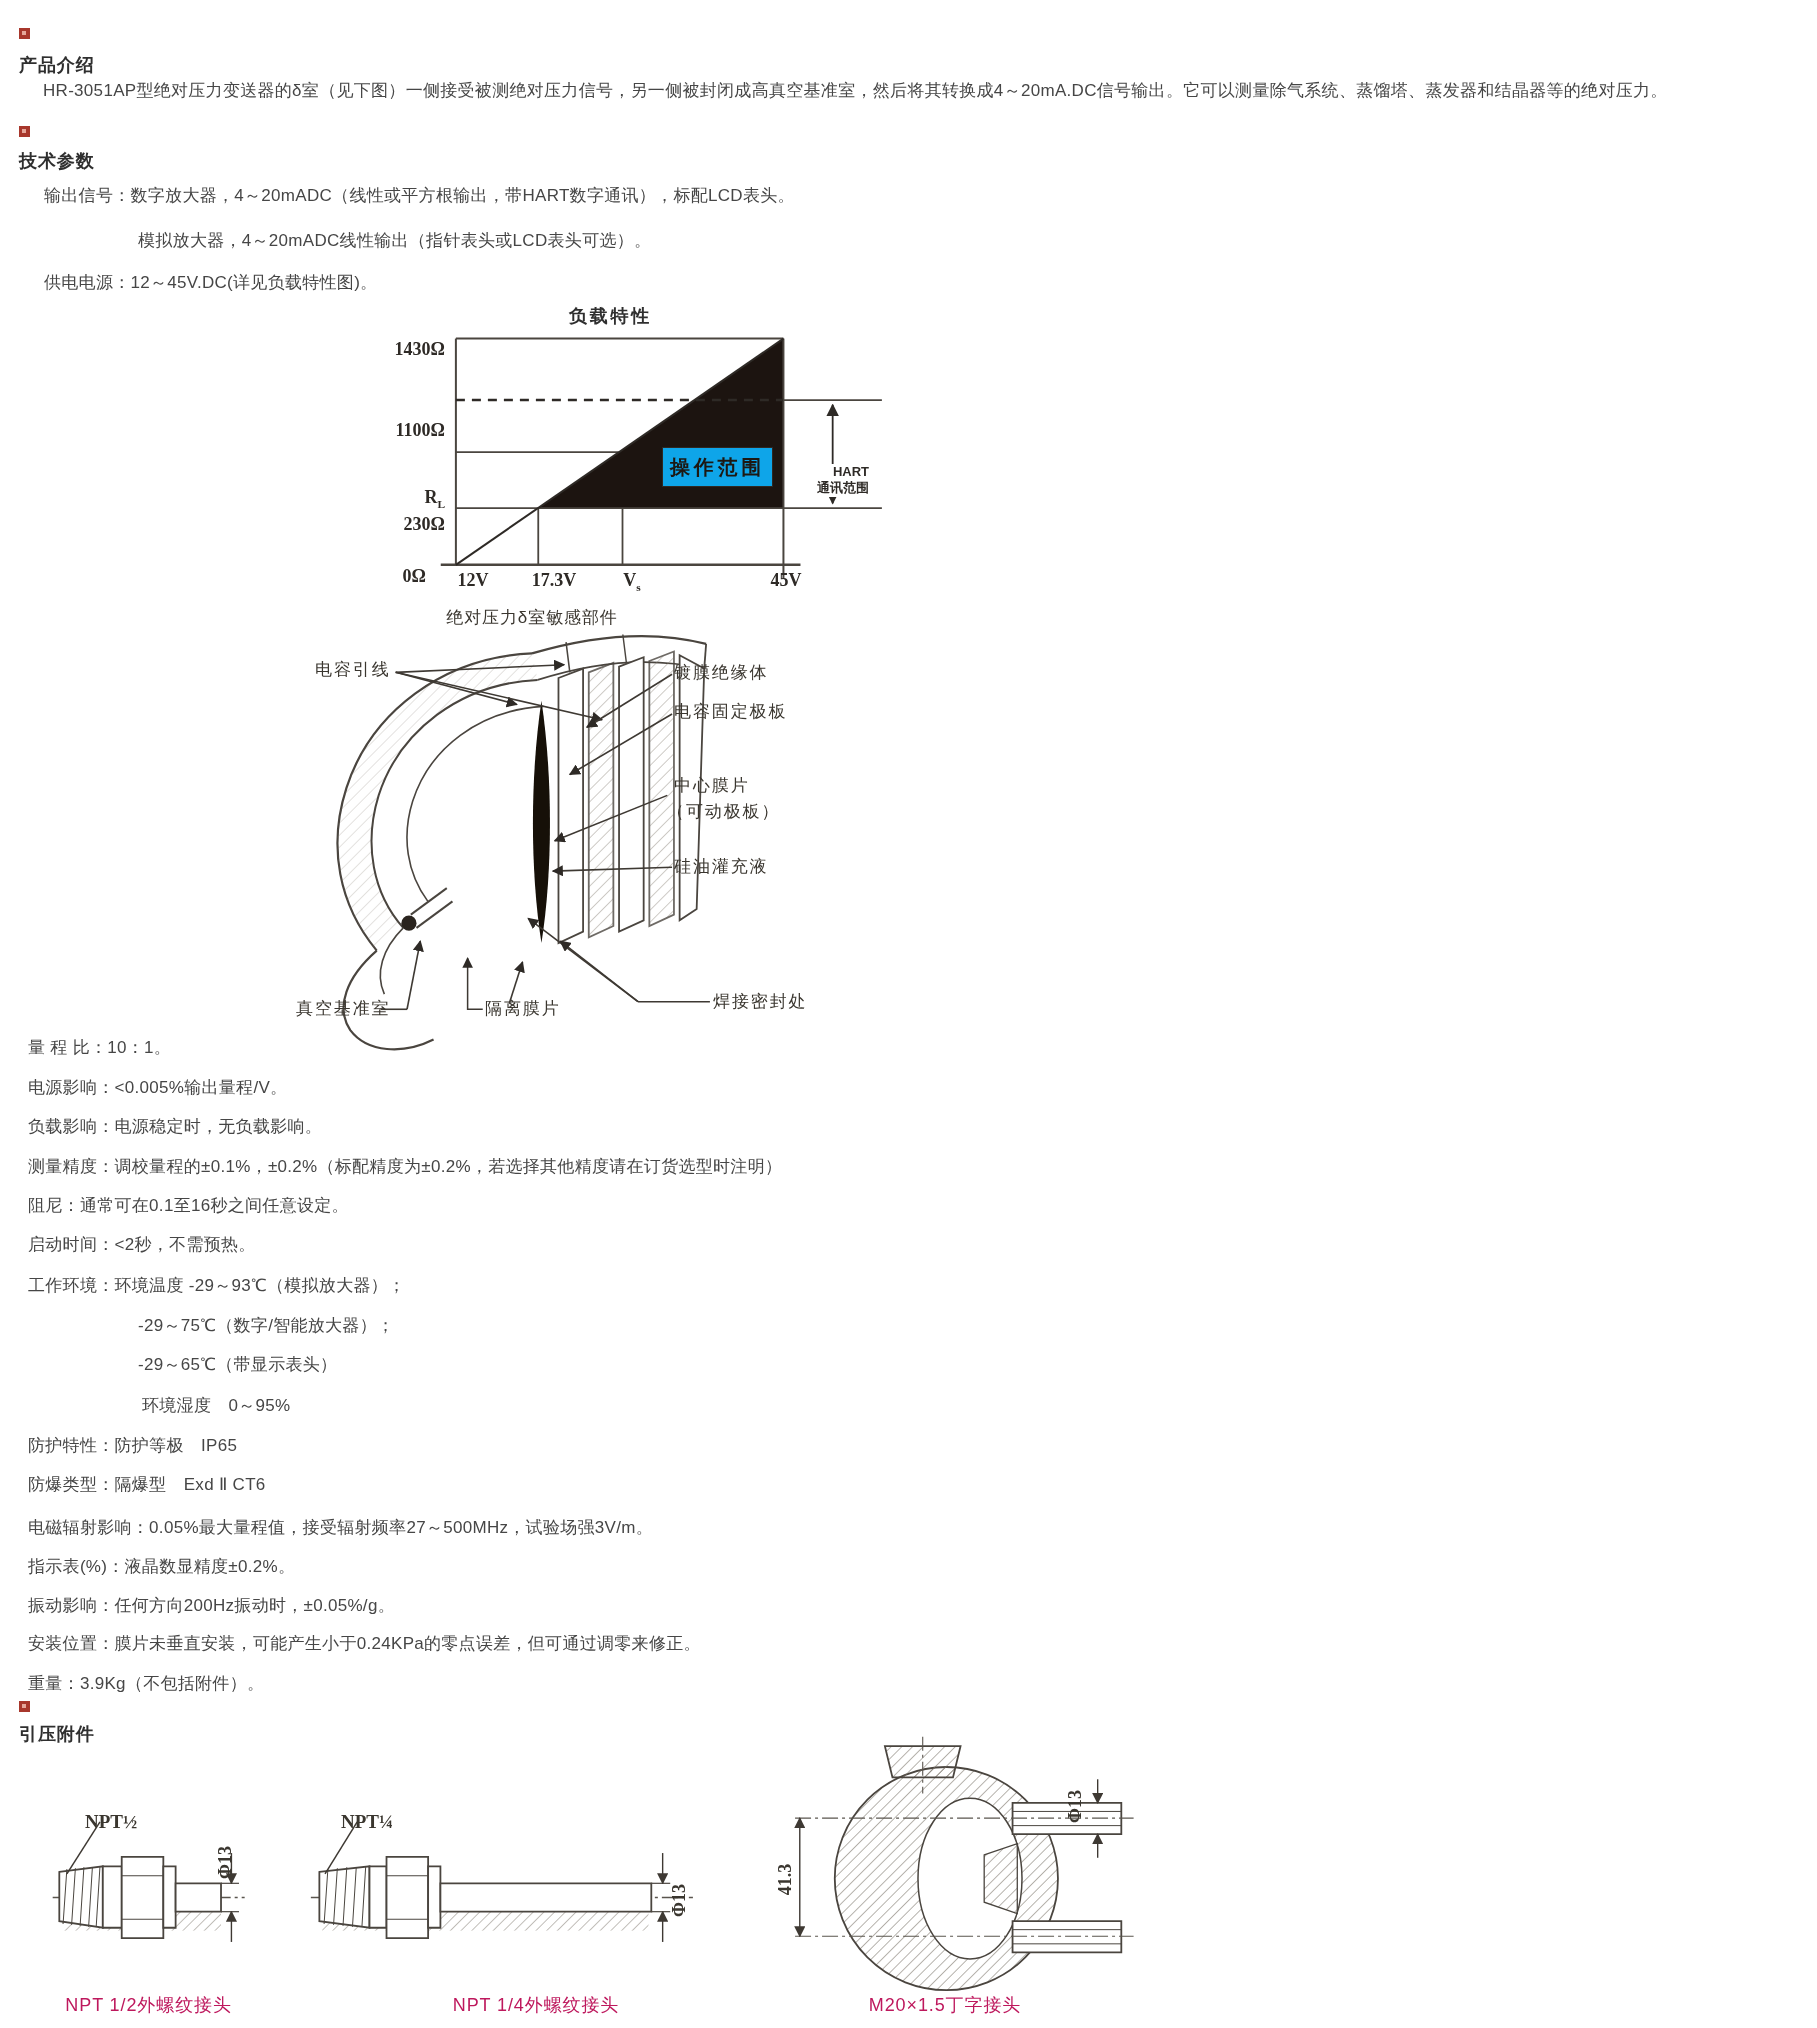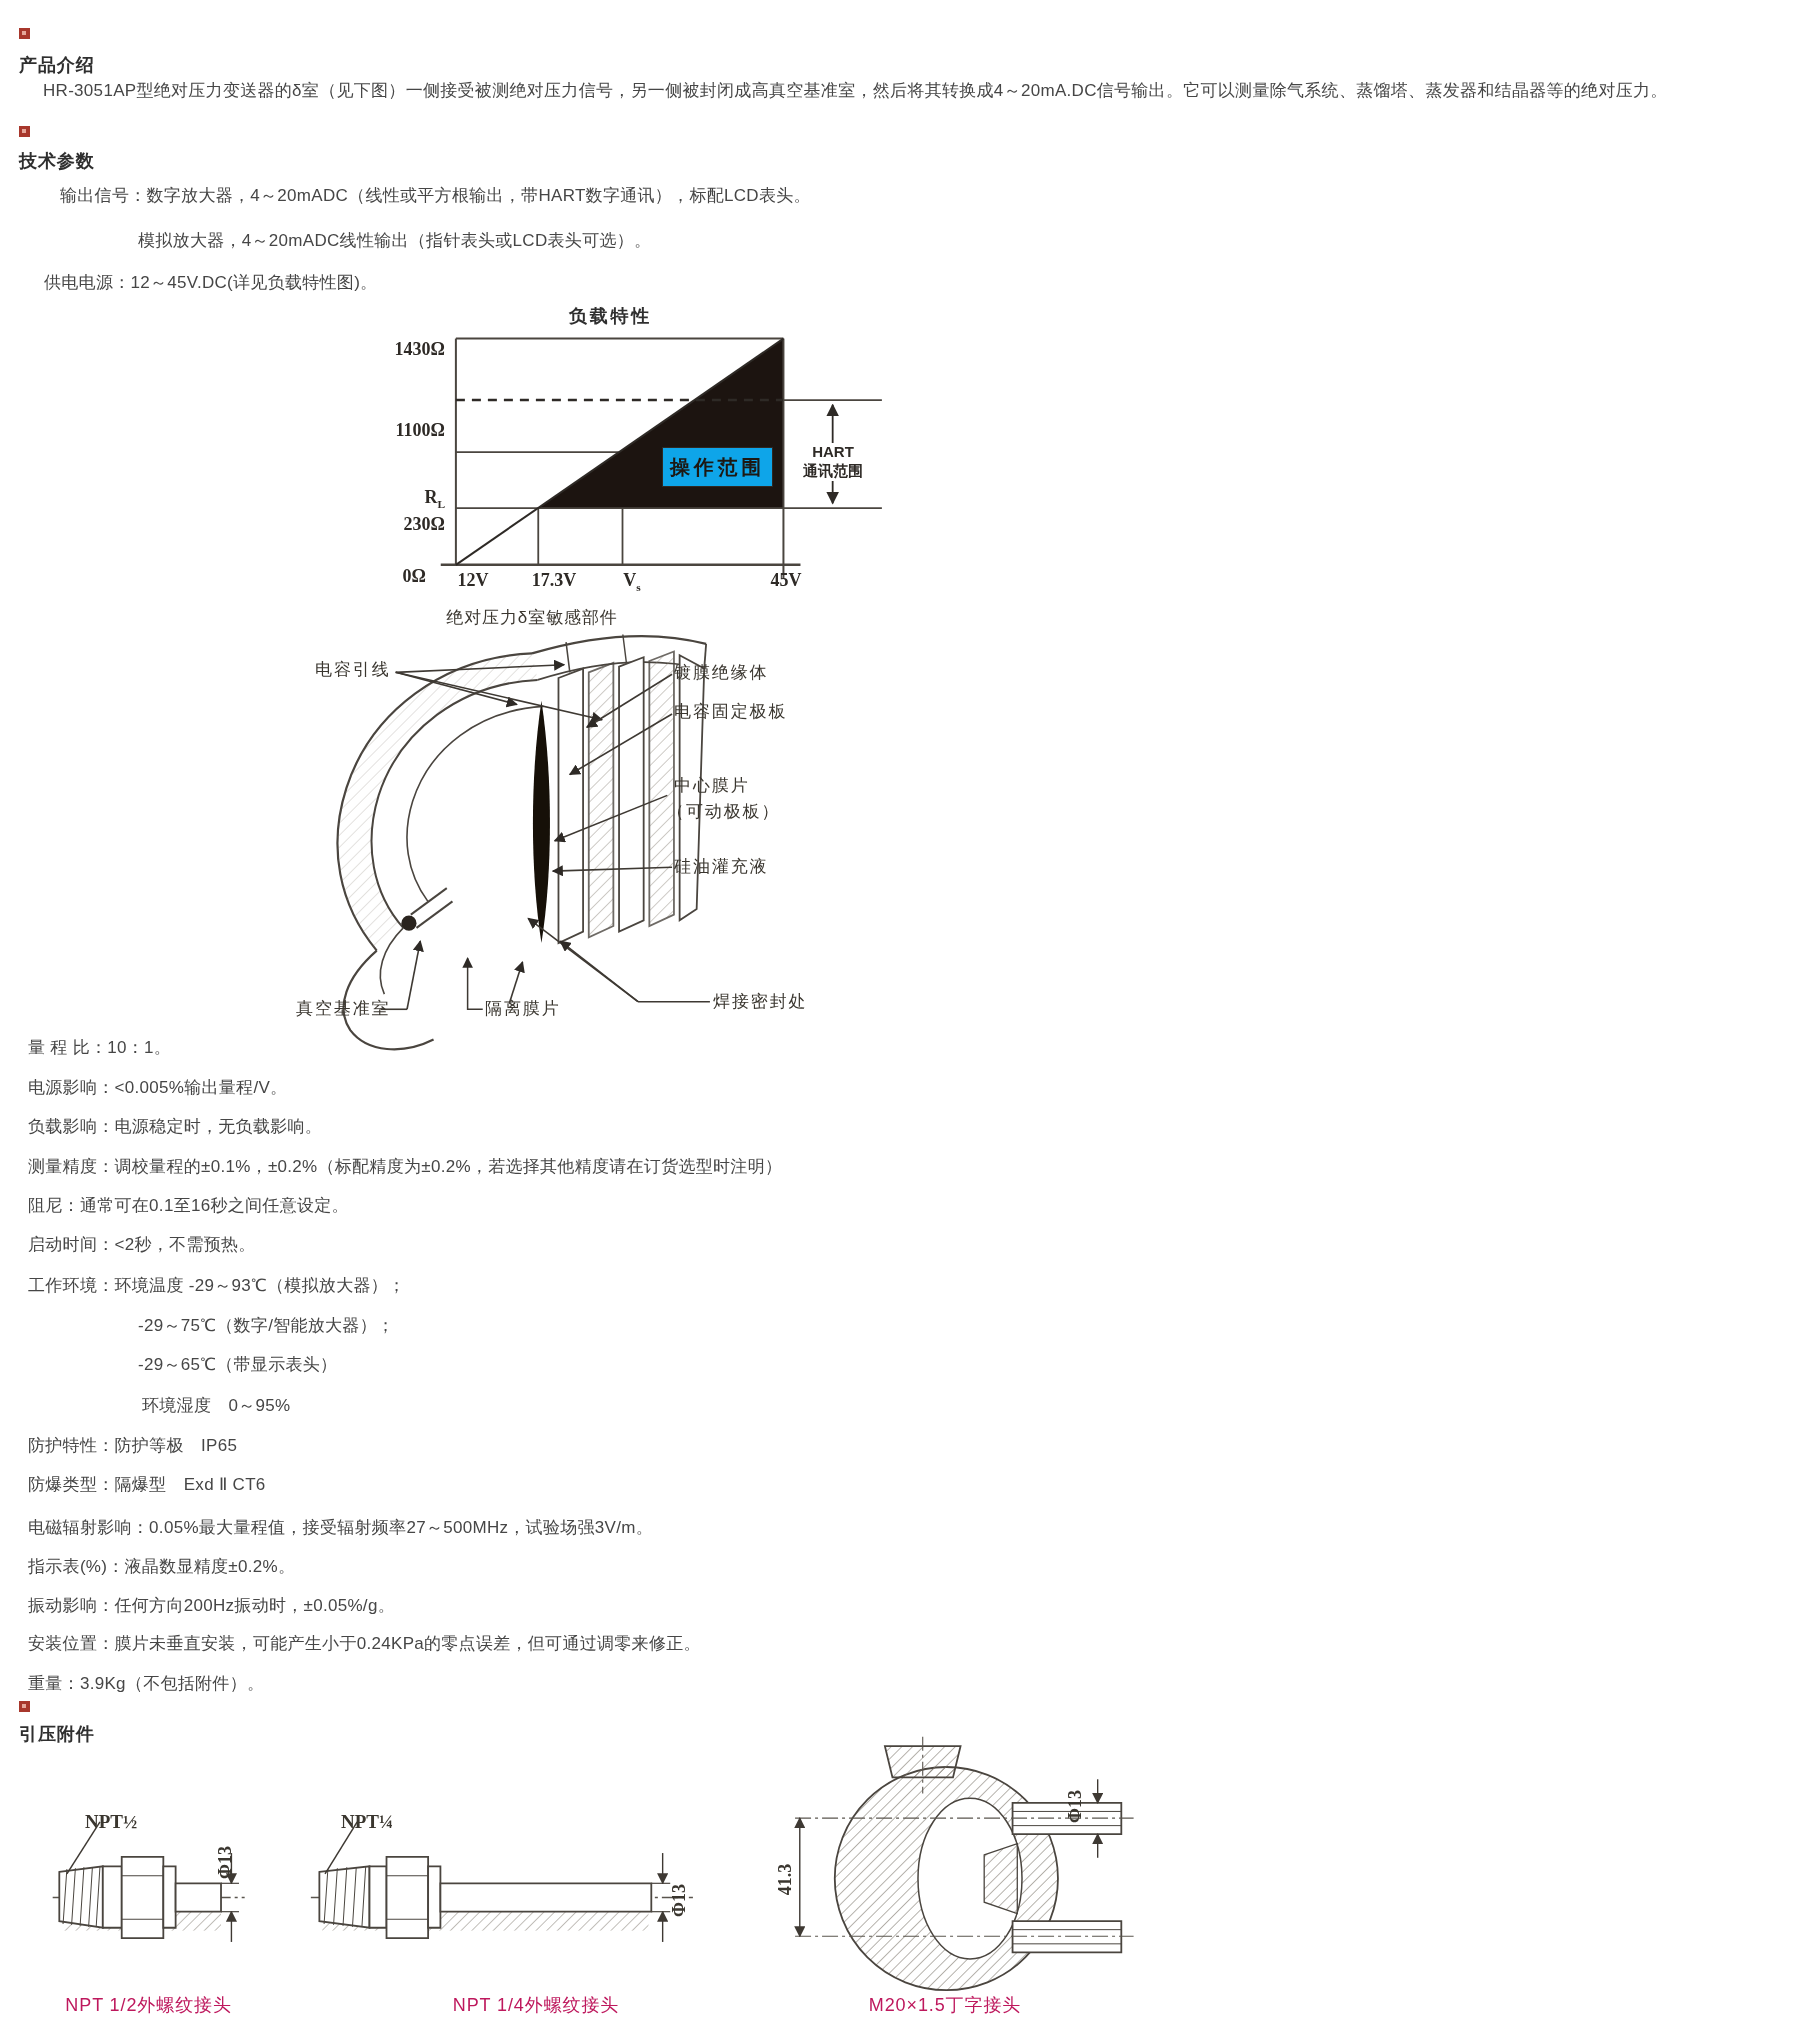--- a/index.html
+++ b/index.html
@@ -12,42 +12,42 @@
   .spec{font-size:17px;color:#464646;letter-spacing:0.3px;}
   .red-ico{width:11.4px;height:11.4px;background:#a8372c;position:absolute;}
   .red-ico::after{content:"";position:absolute;left:2.8px;top:2.8px;width:4.7px;height:4.7px;background:#e5a79b;}
   .chart-lab{font-family:"Liberation Serif", serif;font-weight:bold;font-size:18px;color:#2e2a26;}
   .right-align{text-align:right;}
   .center{text-align:center;}
   sub{font-size:11.4px;}
   .diagram-label{font-size:17px;color:#3a362f;letter-spacing:1.9px;white-space:nowrap;}
   .op-box{background:#0ea5e9;border:1.9px solid #2e2822;display:flex;align-items:center;justify-content:center;
           font-size:20px;font-weight:bold;color:#1d1812;letter-spacing:3.8px;}
-  .hart-note{font-size:15px;line-height:1.25;color:#2e2a26;text-align:center;background:#ffffff;font-weight:bold;}
+  .hart-note{font-size:13px;line-height:1.25;color:#2e2a26;text-align:right;background:#ffffff;font-weight:bold;margin-top:21px;}
   .rot90{transform:rotate(-90deg);transform-origin:center center;}
   .dim-lab{font-family:"Liberation Serif", serif;font-weight:bold;font-size:18px;color:#3a362f;text-align:center;}
   .npt-lab{font-family:"Liberation Serif", serif;font-weight:bold;font-size:19px;color:#3a362f;}
   .caption{font-size:18px;color:#be185d;letter-spacing:0.9px;}
   svg{position:absolute;overflow:visible;}
   svg line,svg path,svg rect,svg polygon,svg ellipse,svg circle{vector-effect:non-scaling-stroke;}
 </style>
 </head>
 <body>
 
 <div id="page">
 
   <div class="red-ico" style="left:19px;top:28px;"></div>
   <div class="red-ico" style="left:19px;top:126px;"></div>
   <div class="red-ico" style="left:19px;top:1701px;"></div>
 
   <div class="abs heading nowrap" style="left:19px;top:53px;">产品介绍</div>
   <div class="abs body-line nowrap" style="left:43px;top:79px;">HR-3051AP型绝对压力变送器的δ室（见下图）一侧接受被测绝对压力信号，另一侧被封闭成高真空基准室，然后将其转换成4～20mA.DC信号输出。它可以测量除气系统、蒸馏塔、蒸发器和结晶器等的绝对压力。</div>
 
   <div class="abs heading nowrap" style="left:19px;top:149px;">技术参数</div>
-  <div class="abs body-line nowrap" style="left:44px;top:184px;margin-left:16px;">输出信号：数字放大器，4～20mADC（线性或平方根输出，带HART数字通讯），标配LCD表头。</div>
+  <div class="abs body-line nowrap" style="left:44px;top:184px;">输出信号：数字放大器，4～20mADC（线性或平方根输出，带HART数字通讯），标配LCD表头。</div>
   <div class="abs body-line nowrap" style="left:138px;top:229px;">模拟放大器，4～20mADC线性输出（指针表头或LCD表头可选）。</div>
   <div class="abs body-line nowrap" style="left:44px;top:271px;">供电电源：12～45V.DC(详见负载特性图)。</div>
 
   <div class="abs heading center nowrap" style="left:530px;top:304px;width:161px;letter-spacing:2.8px;">负载特性</div>
 
   <svg style="left:435px;top:331px;" width="464" height="284" viewBox="0 0 490 300">
     <defs>
       <marker id="arr" viewBox="0 0 10 10" refX="9" refY="5" markerWidth="7" markerHeight="7" orient="auto-start-reverse">
         <path d="M0,0 L10,5 L0,10 Z" fill="#2e2a26"></path>
       </marker>

